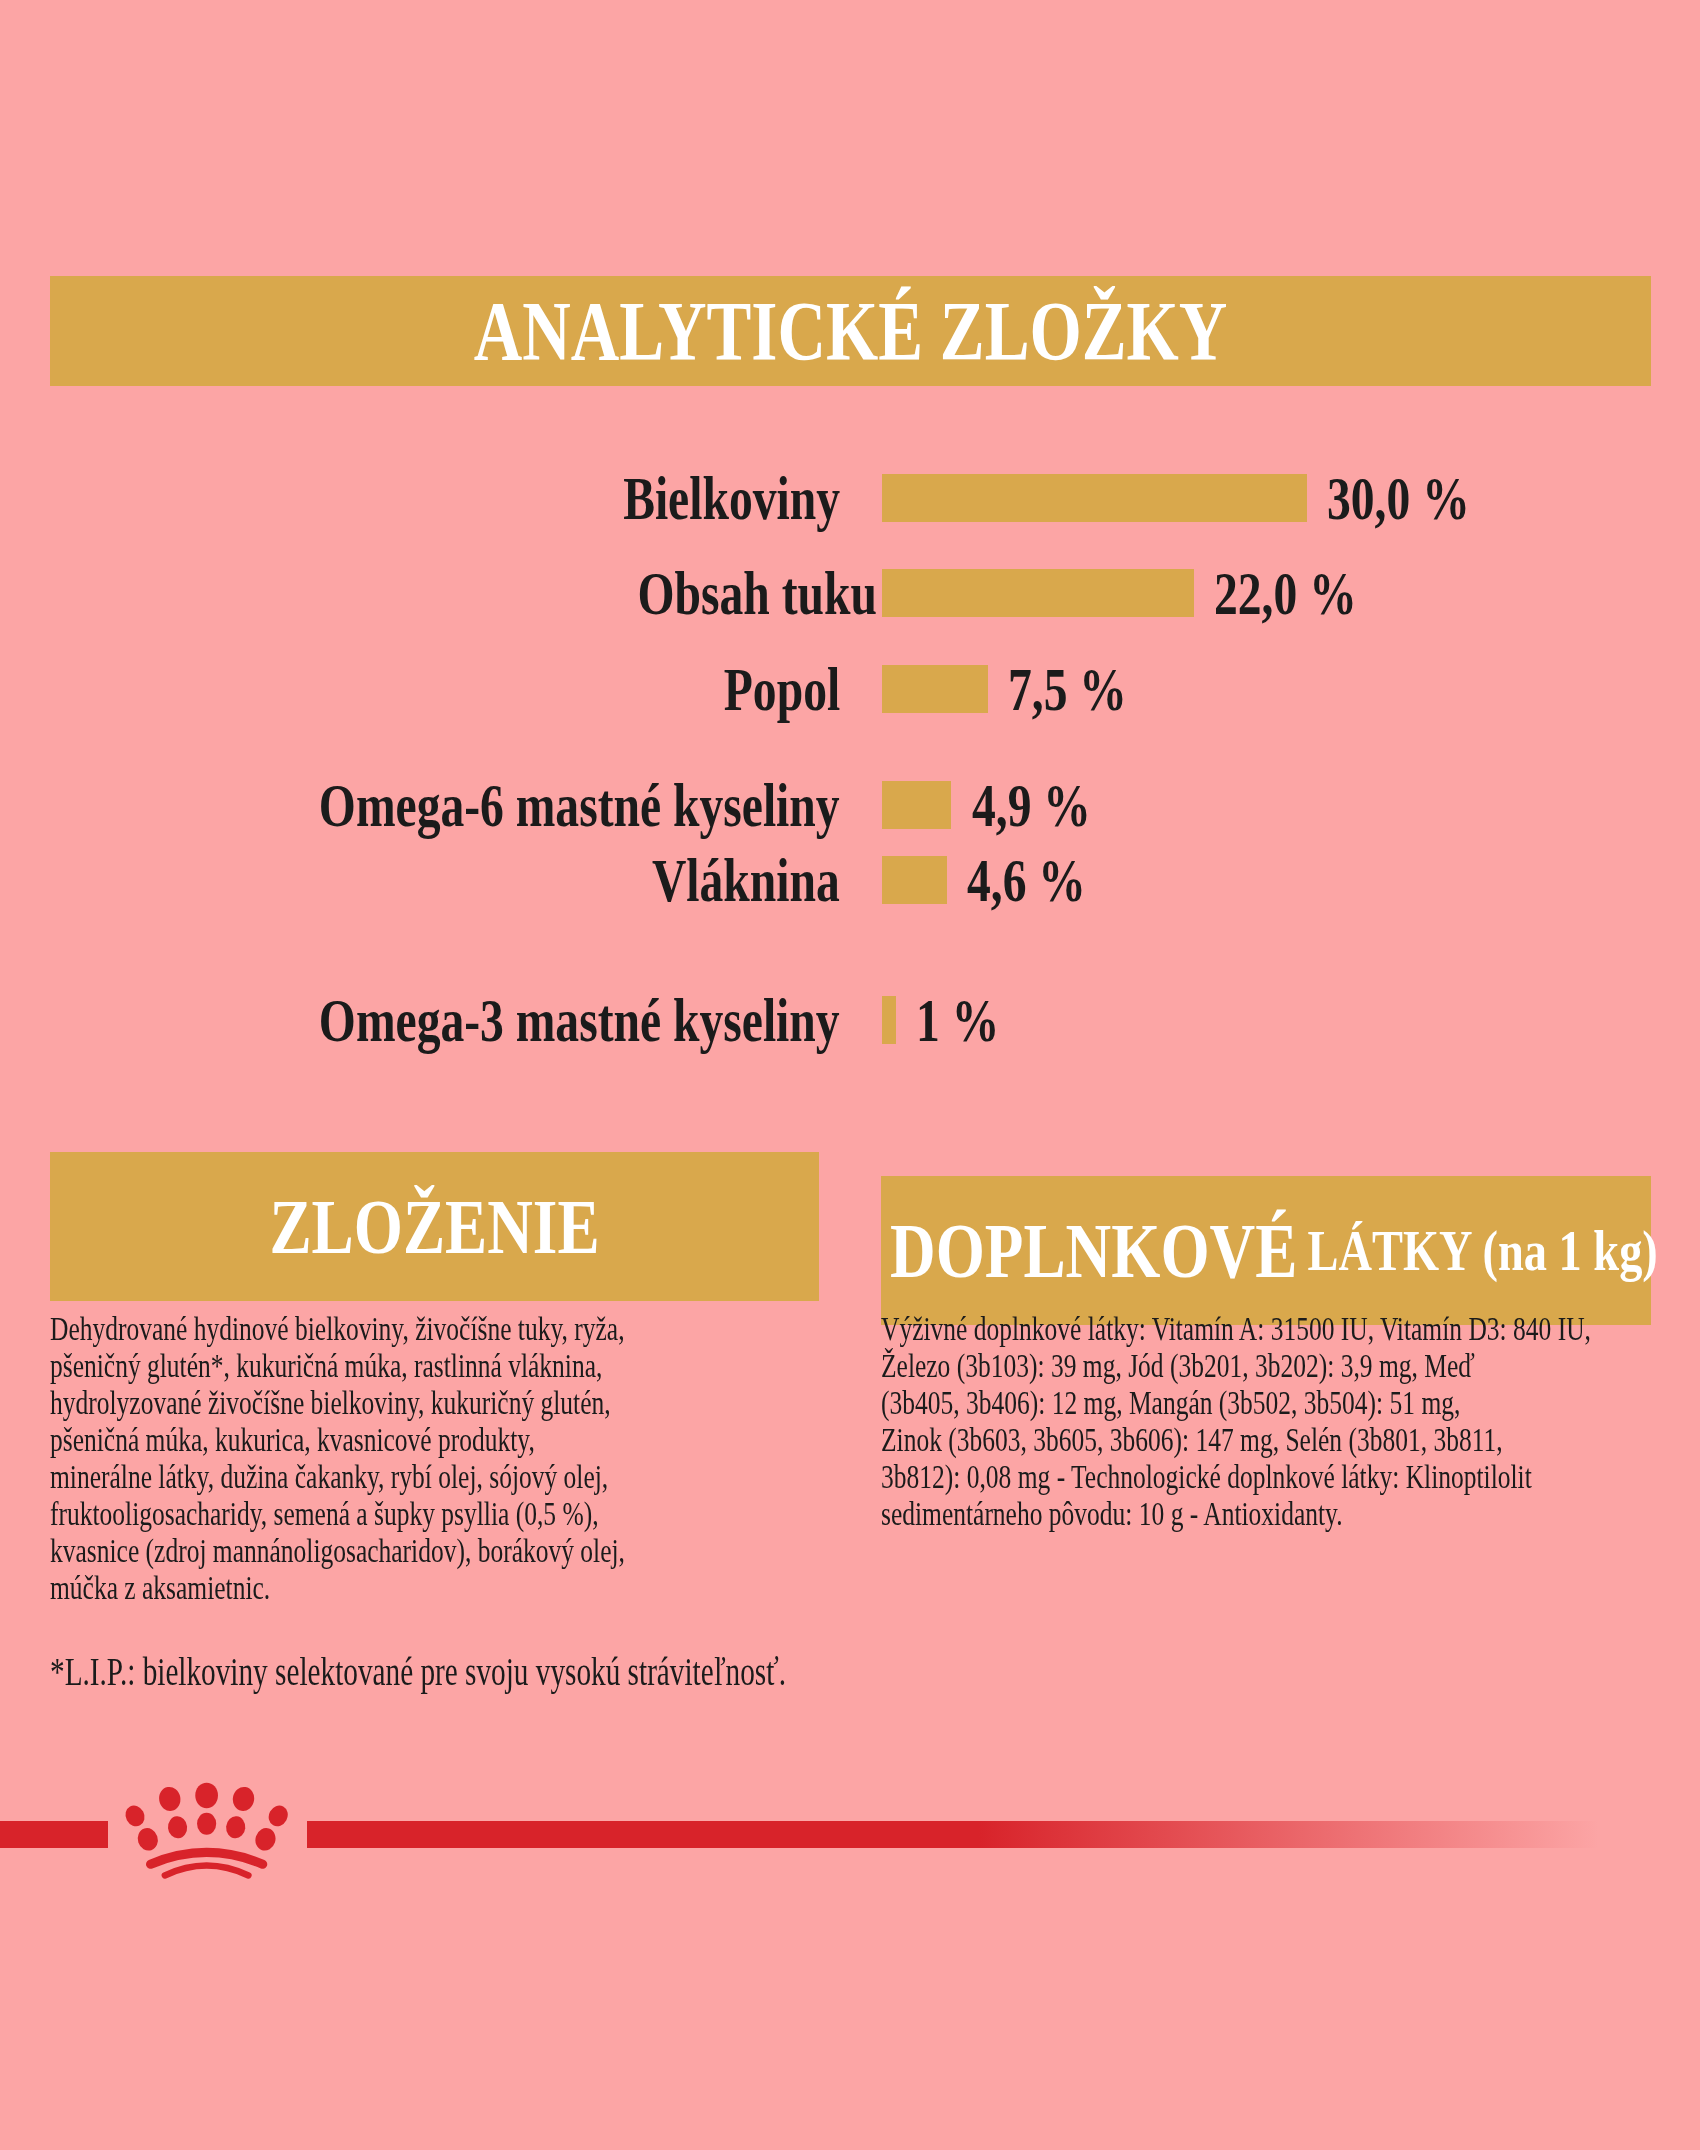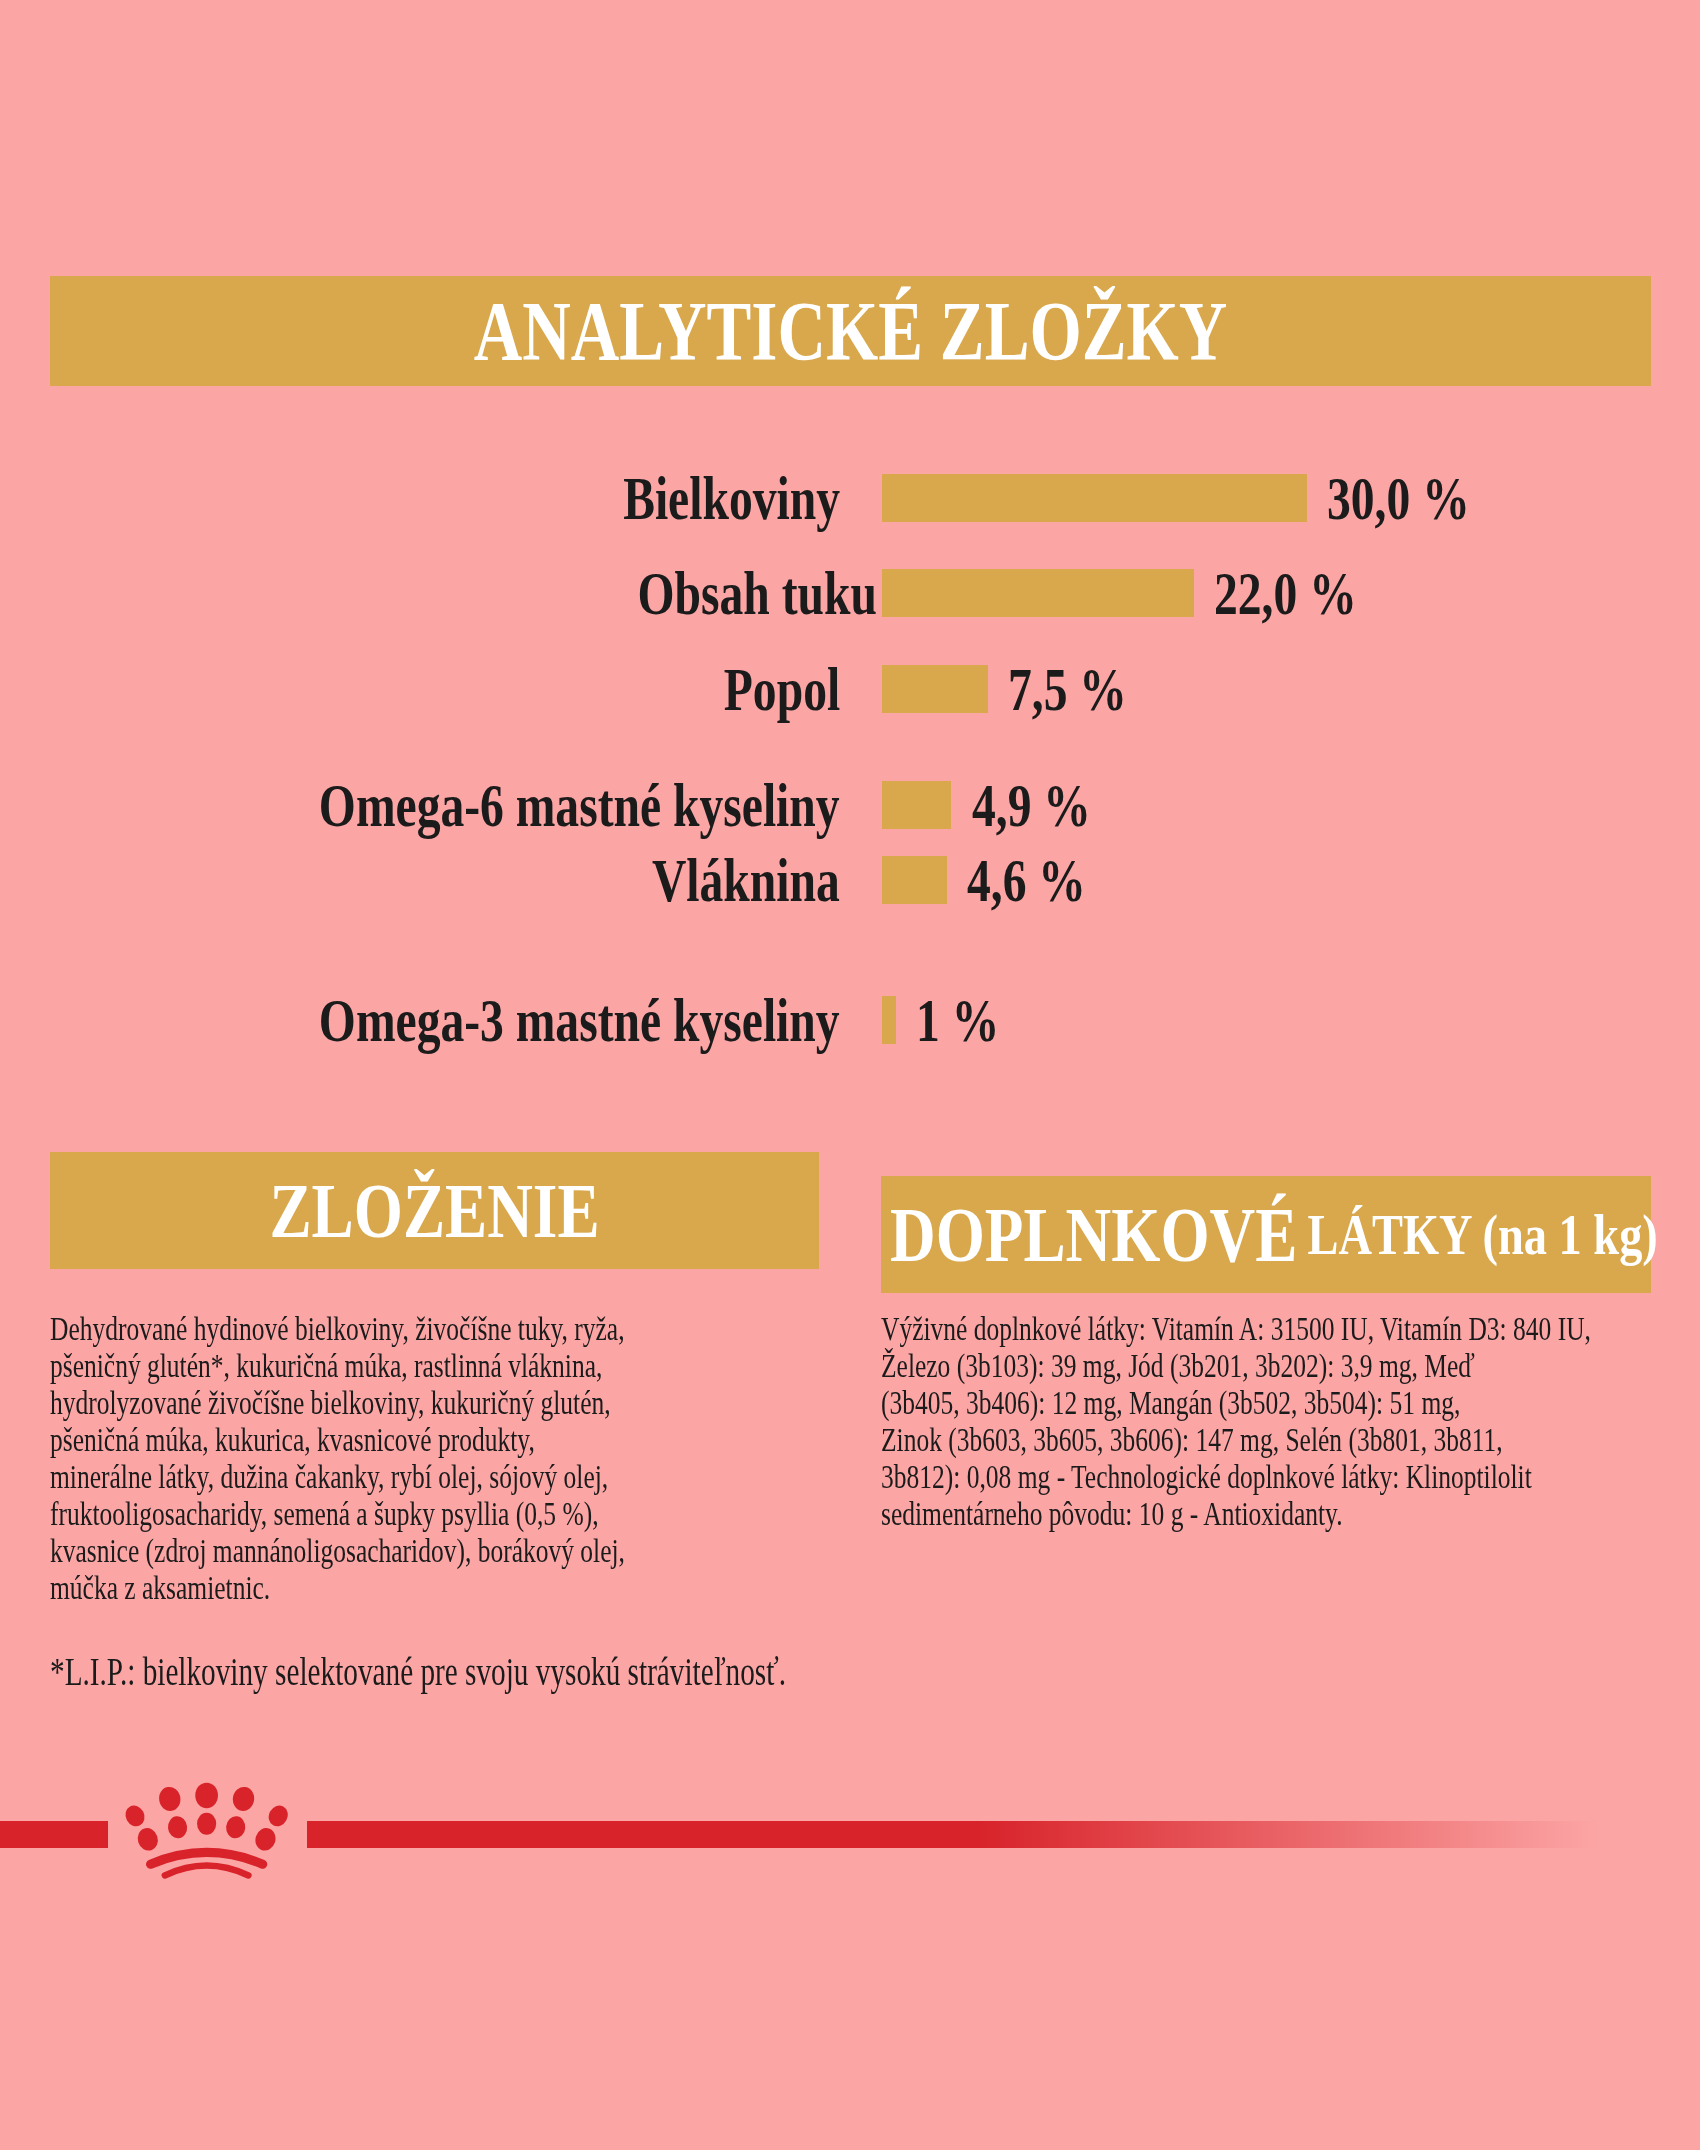--- a/index.html
+++ b/index.html
@@ -12,21 +12,21 @@
     overflow:hidden;
   }
   .gold-bar{position:absolute;background:#D9A84C;}
   .hdr-text{
     position:absolute;left:0;top:0;width:100%;height:100%;
     display:flex;align-items:center;justify-content:center;
     color:#ffffff;font-weight:bold;white-space:nowrap;
   }
   #main-header{left:50px;top:276px;width:1601px;height:110px;}
   #main-header .hdr-text{font-size:84px;transform:scaleX(0.8);}
-  .section-header{top:1152px;height:117px;}
+  .section-header{top:1152px;height:149px;}
   #composition-header{left:50px;width:769px;}
   #composition-header .hdr-text{font-size:79px;transform:scaleX(0.8);}
   #additives-header{left:881px;width:770px;margin-top:24px;}
   #additives-header .hdr-text{justify-content:flex-start;padding-left:11.3px;transform-origin:left center;transform:scaleX(0.8);}
   #additives-header .big{font-size:79px;}
   #additives-header .small{font-size:58px;padding-left:12.8px;}
 
   .chart-row{position:absolute;left:0;width:1701px;height:95px;margin-left:32px;}
   .chart-label{
     position:absolute;right:893px;top:0;height:95px;line-height:95px;

